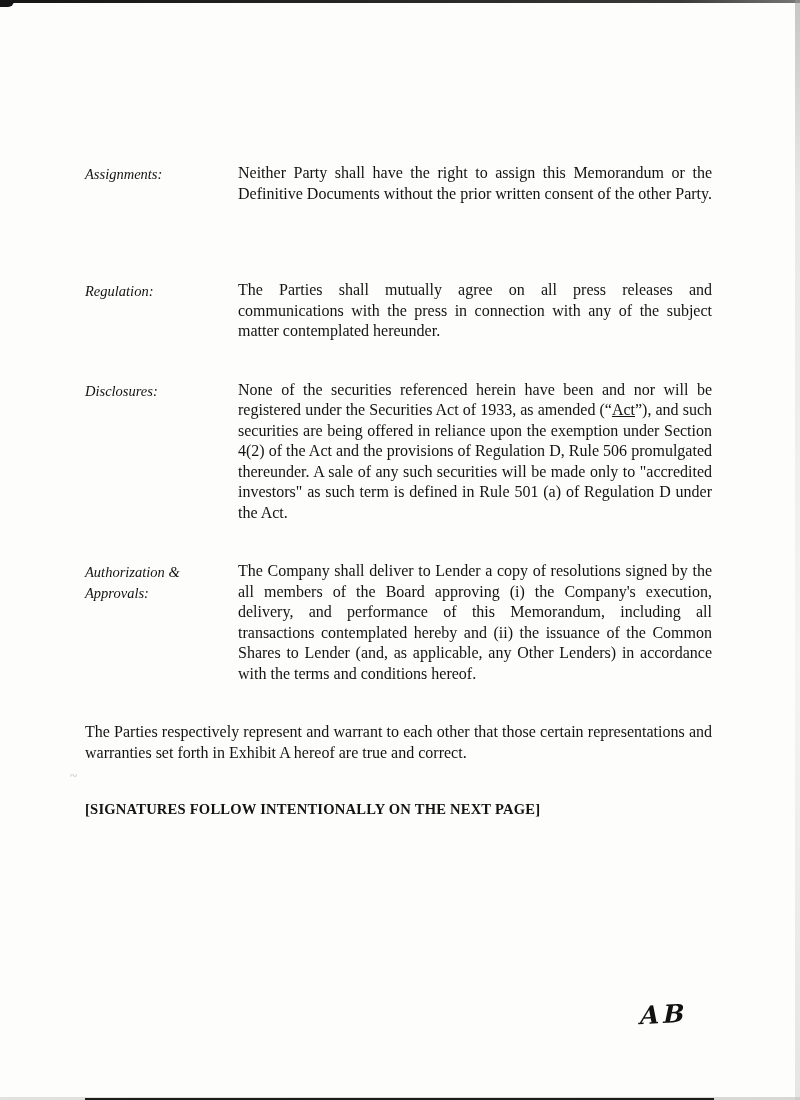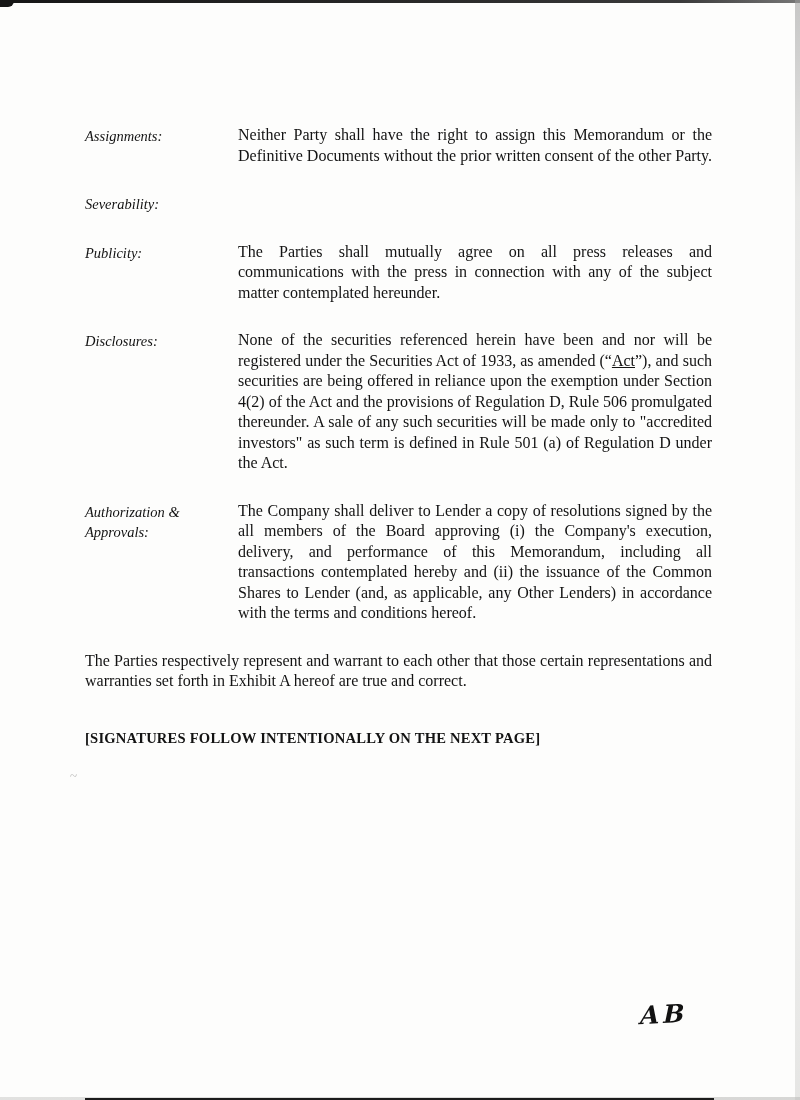--- a/index.html
+++ b/index.html
@@ -41,20 +41,21 @@
     color: #b9b9b7; font-size: 13px;
   }
 
   .content {
     position: relative;
     padding: 125px 88px 0 85px;
   }
   .term-row {
     display: flex;
     margin-bottom: 27px;
+    margin-top: 38px;
   }
   .term-label {
     flex: 0 0 153px;
     font-style: italic;
     font-size: 14.5px;
     line-height: 20.5px;
     padding-top: 1px;
   }
   .term-text {
     flex: 1;
@@ -107,24 +108,23 @@
   <div class="scan-bottom-edge"></div>
   <div class="scan-smudge">~</div>
 
   <div class="content">
     <div>
         <div class="term-row">
           <div class="term-label">Assignments:</div>
           <div class="term-text">Neither Party shall have the right to assign this Memorandum or the Definitive Documents without the prior written consent of the other Party.</div>
         </div>
         <div class="term-row">
-          <div class="term-label">Severability:</div>
         </div>
         <div class="term-row">
-          <div class="term-label">Publicity:</div>
+          <div class="term-label">Regulation:</div>
           <div class="term-text">The Parties shall mutually agree on all press releases and communications with the press in connection with any of the subject matter contemplated hereunder.</div>
         </div>
         <div class="term-row">
           <div class="term-label">Disclosures:</div>
           <div class="term-text"><span>None of the securities referenced herein have been and nor will be registered under the Securities Act of 1933, as amended (“</span><span class="u">Act</span><span>”), and such securities are being offered in reliance upon the exemption under Section 4(2) of the Act and the provisions of Regulation D, Rule 506 promulgated thereunder. A sale of any such securities will be made only to "accredited investors" as such term is defined in Rule 501 (a) of Regulation D under the Act.</span></div>
         </div>
         <div class="term-row">
           <div class="term-label">Authorization &amp; Approvals:</div>
           <div class="term-text">The Company shall deliver to Lender a copy of resolutions signed by the all members of the Board approving (i) the Company's execution, delivery, and performance of this Memorandum, including all transactions contemplated hereby and (ii) the issuance of the Common Shares to Lender (and, as applicable, any Other Lenders) in accordance with the terms and conditions hereof.</div>
         </div>

